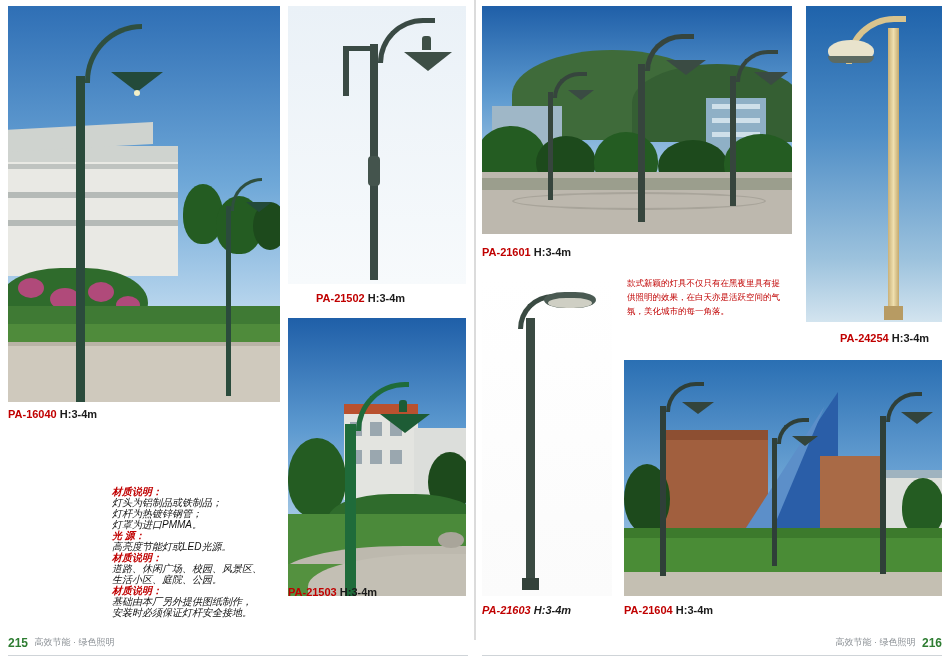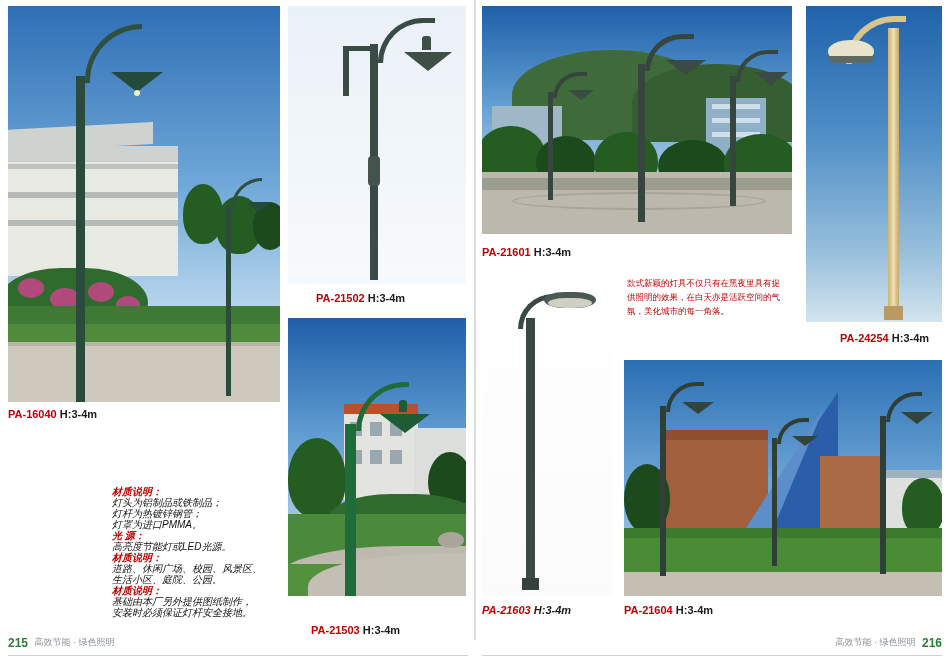--- a/index.html
+++ b/index.html
@@ -174,21 +174,21 @@
     <div class="grass2" style="top:246px;height:34px;background:#54913f;"></div>
     <div class="road" style="left:20px;top:236px;width:180px;height:46px;background:#c3bfb4;border-radius:70% 10% 0 0;"></div>
 
     <div style="position:absolute;left:150px;top:214px;width:26px;height:16px;background:#a9a59a;border-radius:50%;"></div>
 
     <div class="pole-green" style="left:57px;top:106px;width:11px;height:172px;background:#1f6b3a;"></div>
     <div class="arm" style="left:68px;top:64px;width:48px;height:44px;border-color:#1f6b3a;"></div>
     <div class="shade" style="left:92px;top:96px;border-top-color:#1d5c35;border-left-width:25px;border-right-width:25px;border-top-width:19px;"></div>
     <div style="position:absolute;left:111px;top:82px;width:8px;height:12px;background:#1d5c35;border-radius:3px 3px 0 0;"></div>
   </div>
-  <div class="cap" style="left:288px;top:624px;margin-left:23px;">
+  <div class="cap" style="left:288px;top:586px;">
     <span class="code">PA-21503</span>
     <span>H:3-4m</span>
   </div>
 
   <div class="photo" style="left:482px;top:6px;width:310px;height:228px;">
     <div class="sky sky-blue2"></div>
 
     <div class="hill" style="left:30px;top:44px;width:200px;height:90px;"></div>
     <div class="hill2" style="left:150px;top:58px;width:170px;height:78px;"></div>
 

